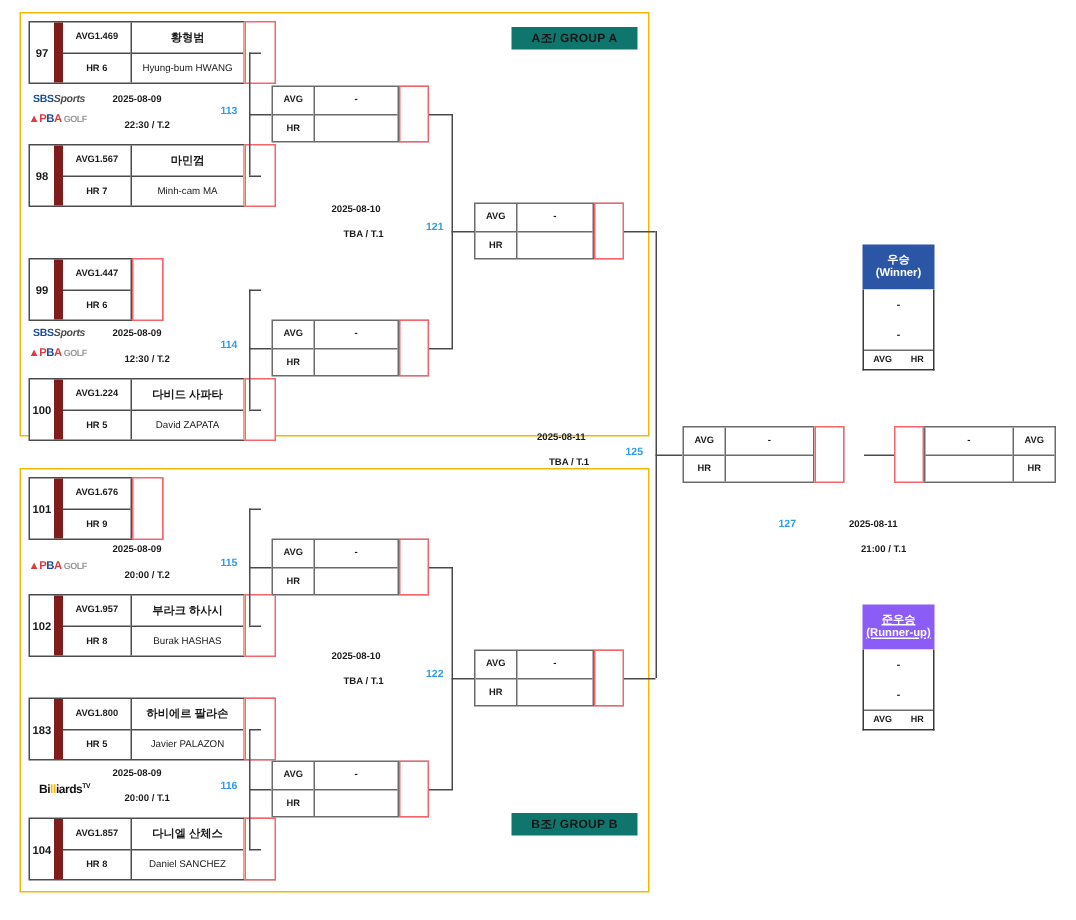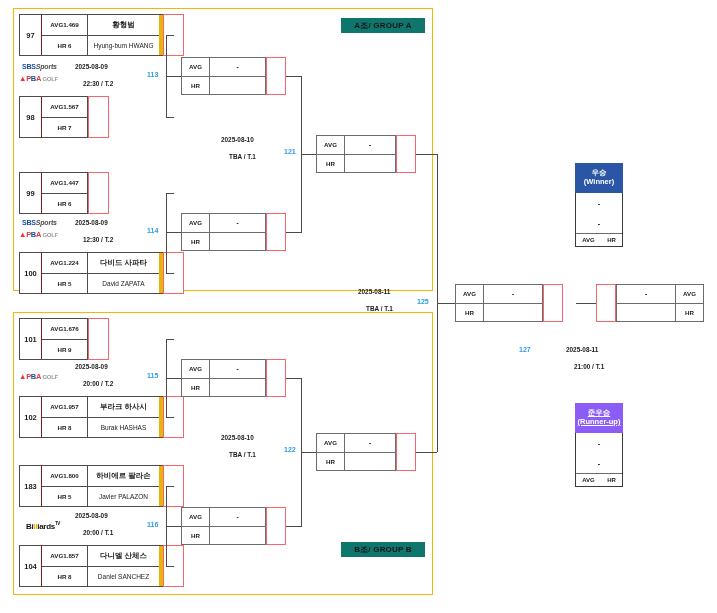--- a/index.html
+++ b/index.html
@@ -38,40 +38,40 @@
   
   .player {
     position: absolute;
     border: 1px solid #4c4c4c;
     background: #fff;
     display: flex;
     height: 42px;
   }
   .p-seed {
     width: 22px;
-    border-right: 1px solid #7f1d1d;
+    border-right: 6px solid #7f1d1d;
     display: flex; align-items: center; justify-content: center;
     font-size: 7.5px; font-weight: bold;
   }
   .p-stats {
     width: 46px;
     border-right: 1px solid #4c4c4c;
     display: flex; flex-direction: column;
   }
   .p-stats div {
     flex: 1;
     display: flex; align-items: center; justify-content: center;
     font-size: 6.2px;
     font-weight: bold;
   }
   .p-stats div:first-child { border-bottom: 1px solid #4c4c4c; }
   .p-names {
     width: 75px;
     display: flex; flex-direction: column;
-    border-right: 4px solid #eab308;
+    border-right: 1px solid #eab308;
   }
   .p-names div {
     flex: 1;
     display: flex; align-items: center; justify-content: center;
     font-size: 6.5px;
   }
   .p-names div.kr { font-size: 7.5px; font-weight: bold; }
   .p-names div:first-child { border-bottom: 1px solid #4c4c4c; }
   .p-score {
     width: 21px;
@@ -224,20 +224,24 @@
   <div class="time" style="left:8px; top:17px;">22:30 / T.2</div>
 </div>
 <div class="mnum" style="left:147px; top:71px;">113</div>
 
 <div class="player" style="left:19px; top:96px;">
   <div class="p-seed">98</div>
   <div class="p-stats">
     <div>AVG1.567</div>
     <div>HR 7</div>
   </div>
+  <div class="p-names">
+    <div class="kr">마민껌</div>
+    <div>Minh-cam MA</div>
+  </div>
   <div class="p-score"></div>
 </div>
 
 <div class="ln v" style="left:166px; top:35px; height:82px;"></div>
 <div class="ln h" style="left:166px; top:35px; width:8px;"></div>
 <div class="ln h" style="left:166px; top:117px; width:8px;"></div>
 <div class="ln h" style="left:166px; top:76px; width:16px;"></div>
 
 <div class="rbox" style="left:181px; top:57px; width:105px; height:38px;">
   <div class="lab">

